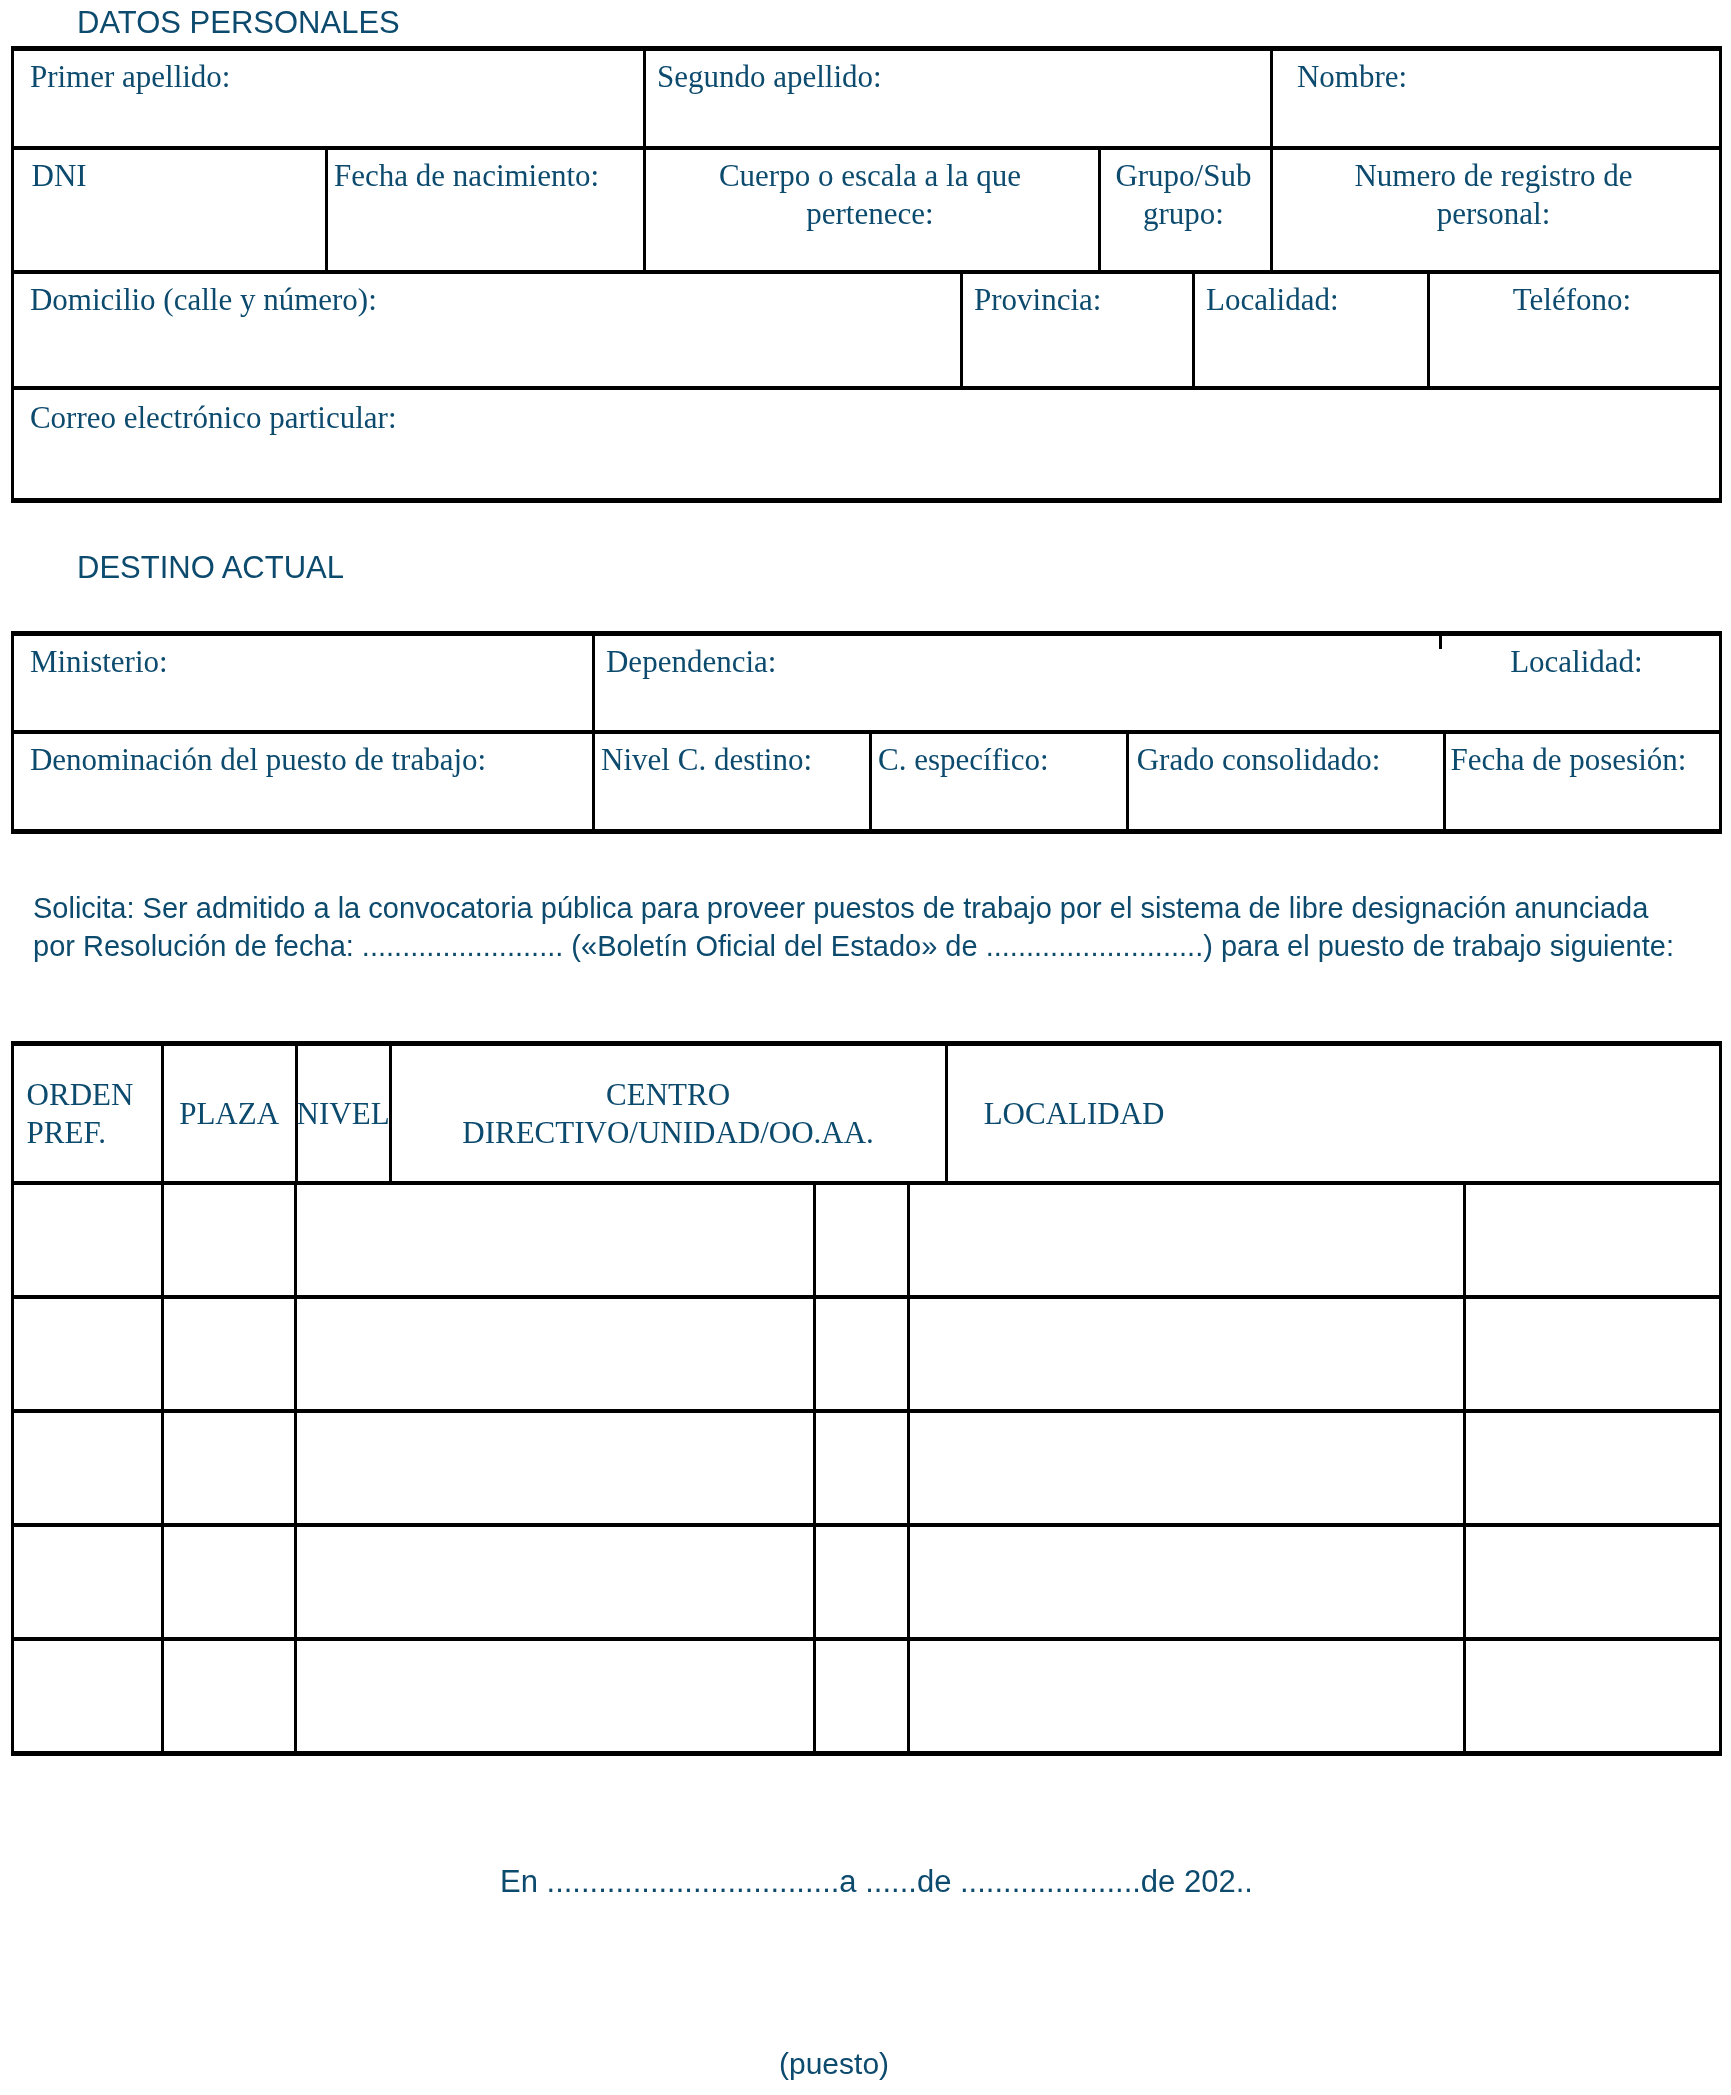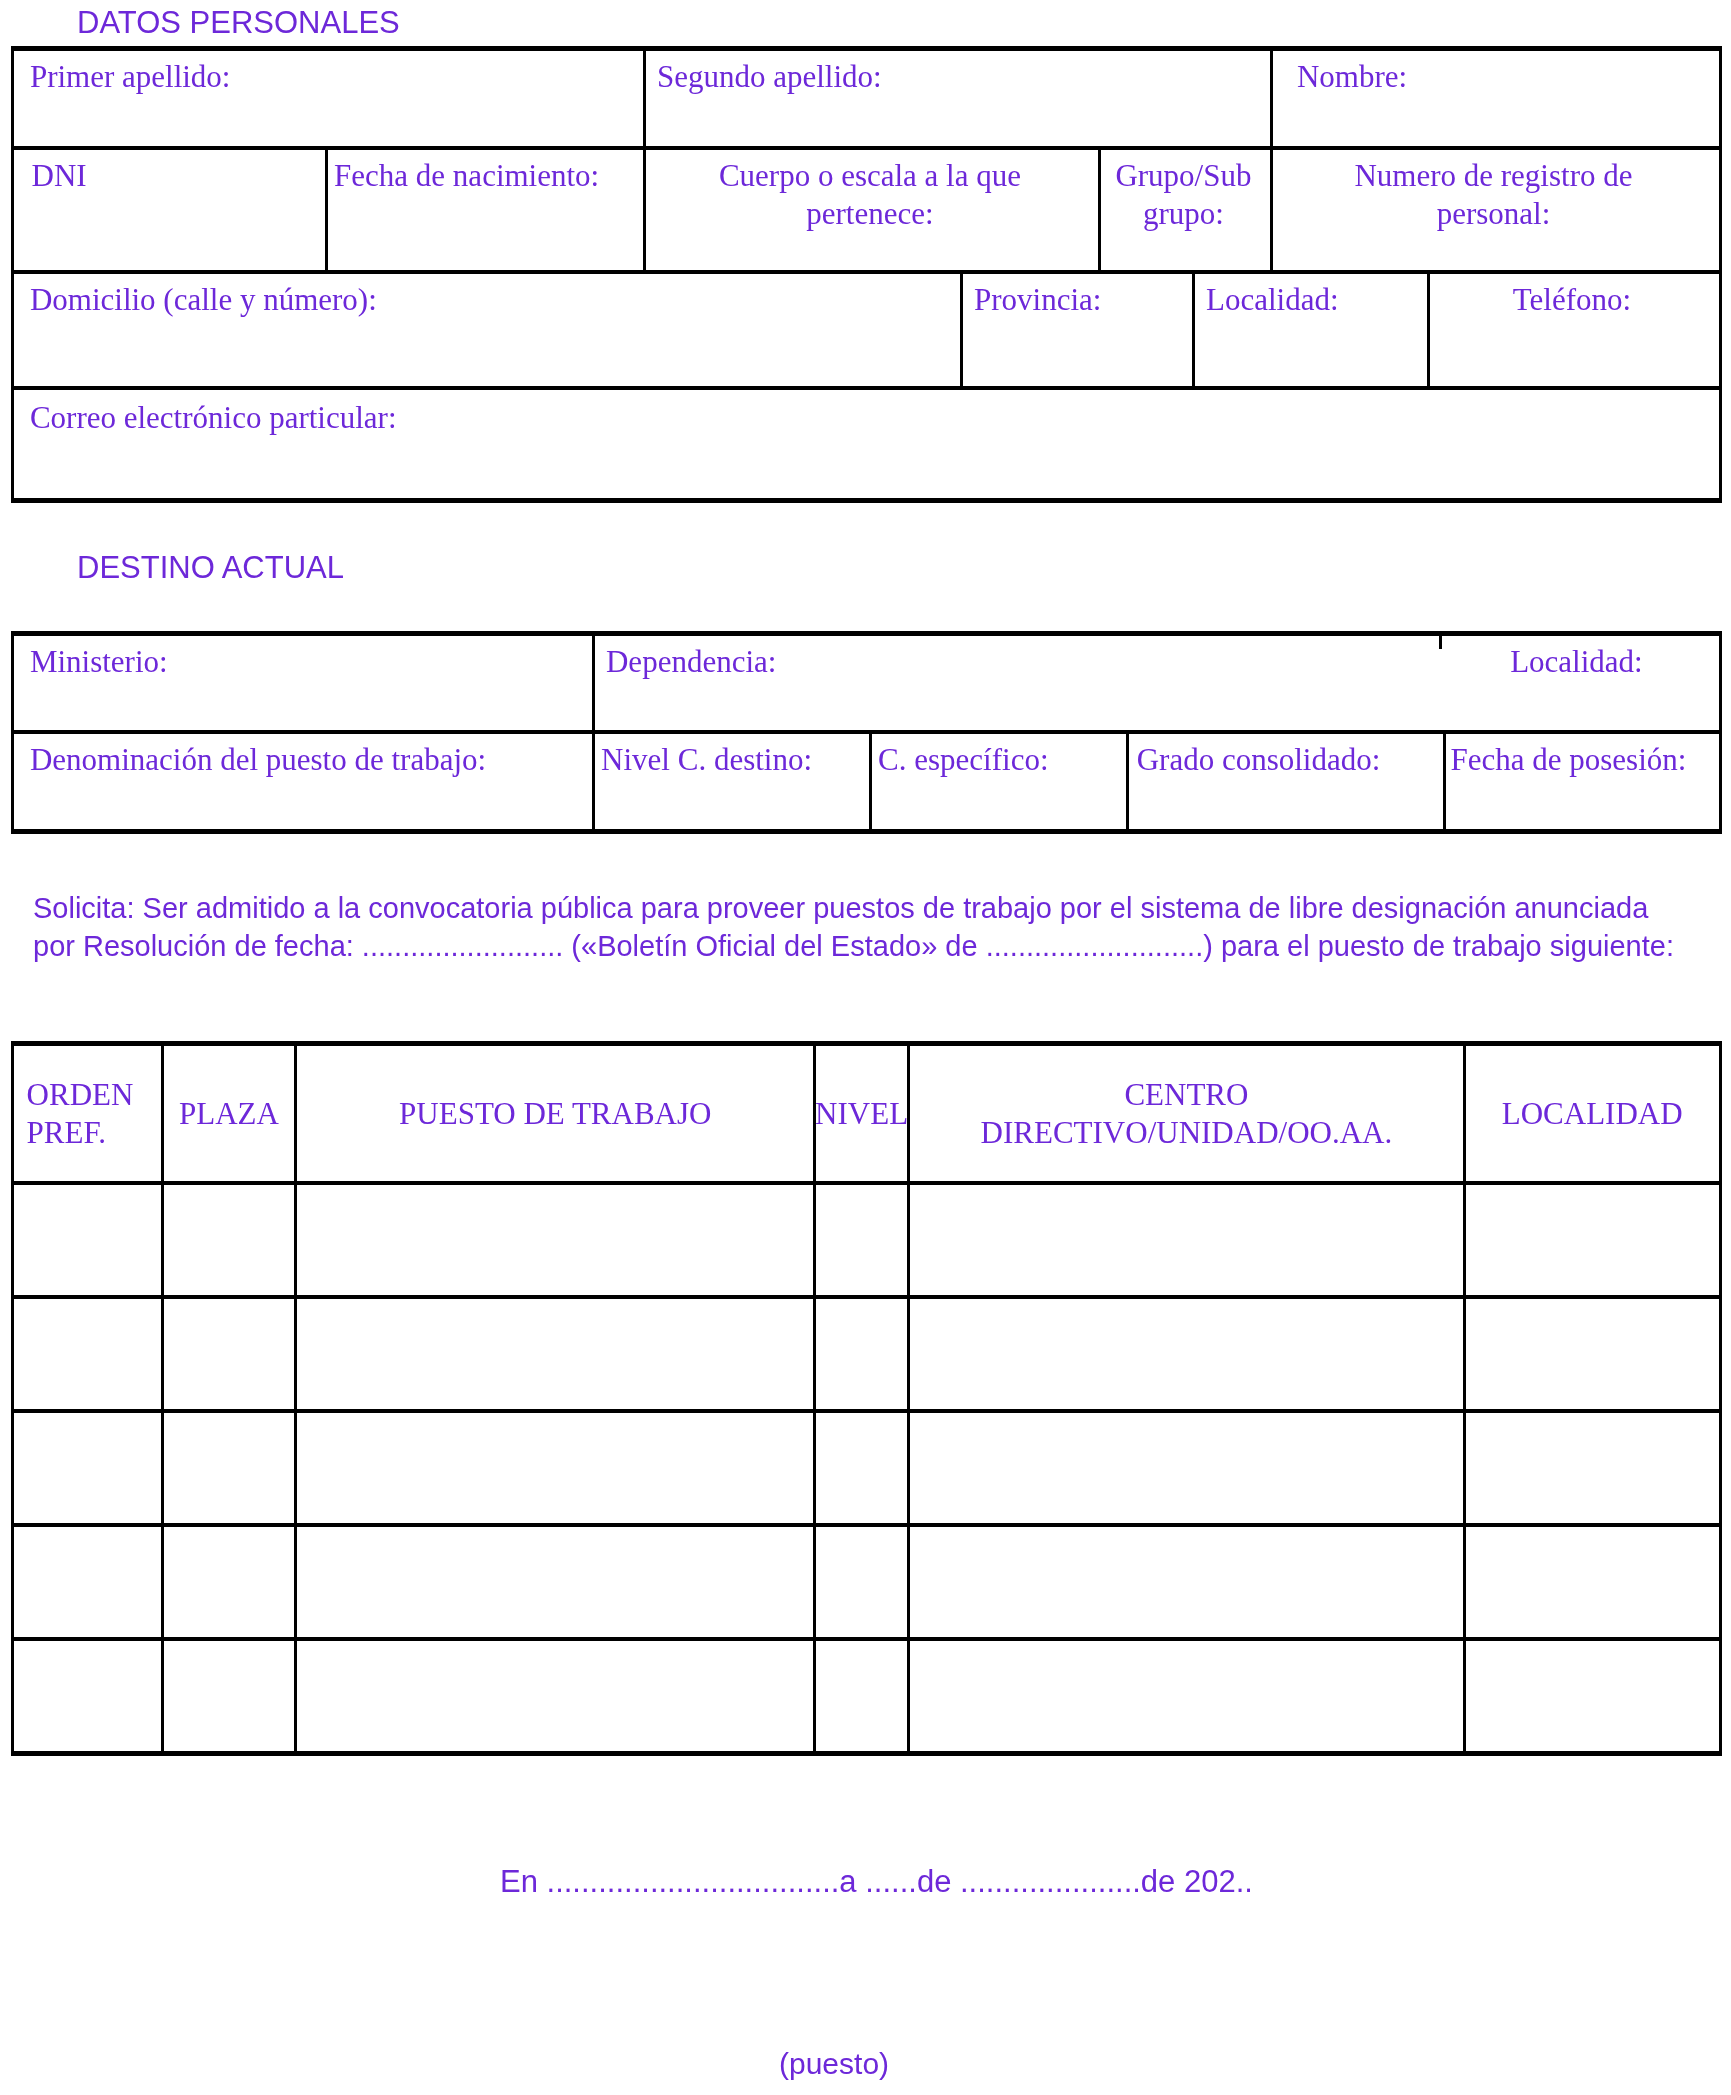--- a/index.html
+++ b/index.html
@@ -3,21 +3,21 @@
 <meta charset="utf-8">
 <style>
   * { box-sizing: border-box; margin: 0; padding: 0; }
   html,body { background:#888; }
   .page {
     position: relative;
     width: 1731px;
     height: 2096px;
     margin: 0 auto;
     background: #ffffff;
-    color: #6d28d9;
+    color: #0c4a6e;
     font-family: "Liberation Sans", "DejaVu Sans", sans-serif;
   }
   .section-title {
     position: absolute;
     left: 77px;
     font-size: 31px;
     line-height: 31px;
     white-space: nowrap;
   }
   .tbl {
@@ -205,23 +205,20 @@
   <div class="tbl" style="top:1041px">
 
     <div class="trow" style="height:135px">
       <div class="tcell hcell left" style="width:147px">
         <div class="lbl-line">ORDEN</div>
         <div class="lbl-line">PREF.</div>
       </div>
       <div class="tcell hcell" style="width:134px">
         <div class="lbl-line">PLAZA</div>
       </div>
-      <div class="tcell hcell" style="width:519px">
-        <div class="lbl-line">PUESTO DE TRABAJO</div>
-      </div>
       <div class="tcell hcell" style="width:94px; padding:0">
         <div class="lbl-line">NIVEL</div>
       </div>
       <div class="tcell hcell" style="width:556px">
         <div class="lbl-line">CENTRO</div>
         <div class="lbl-line">DIRECTIVO/UNIDAD/OO.AA.</div>
       </div>
       <div class="tcell hcell" style="width:256px">
         <div class="lbl-line">LOCALIDAD</div>
       </div>

